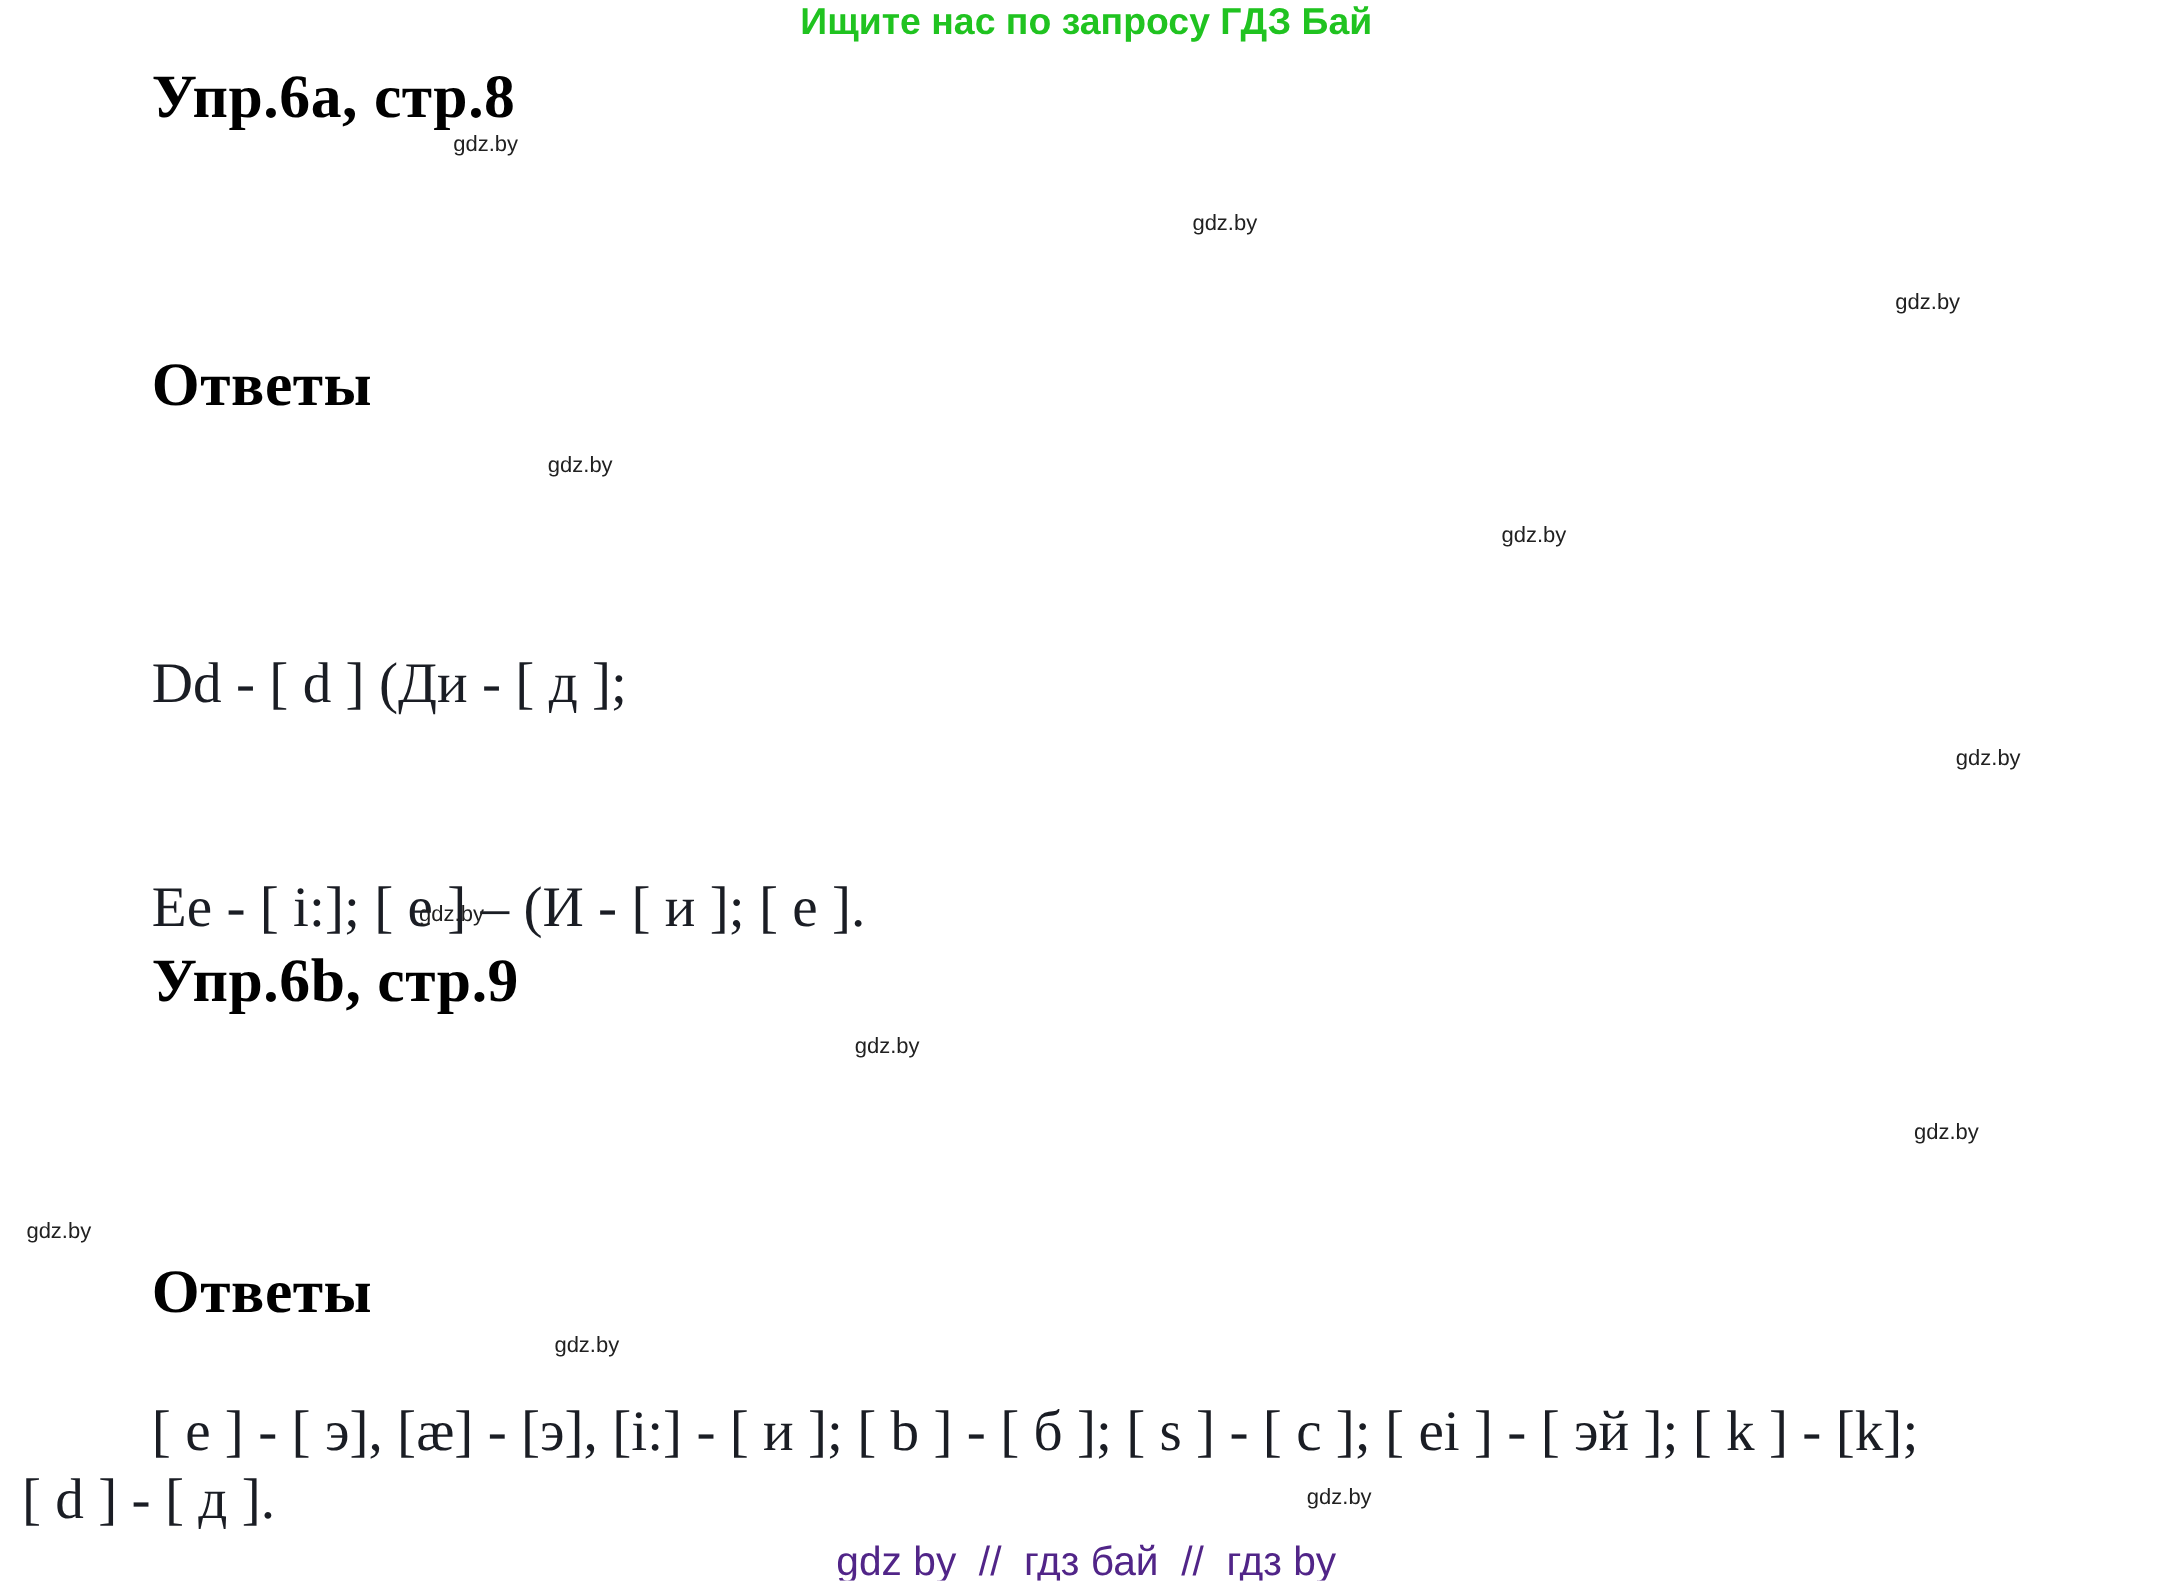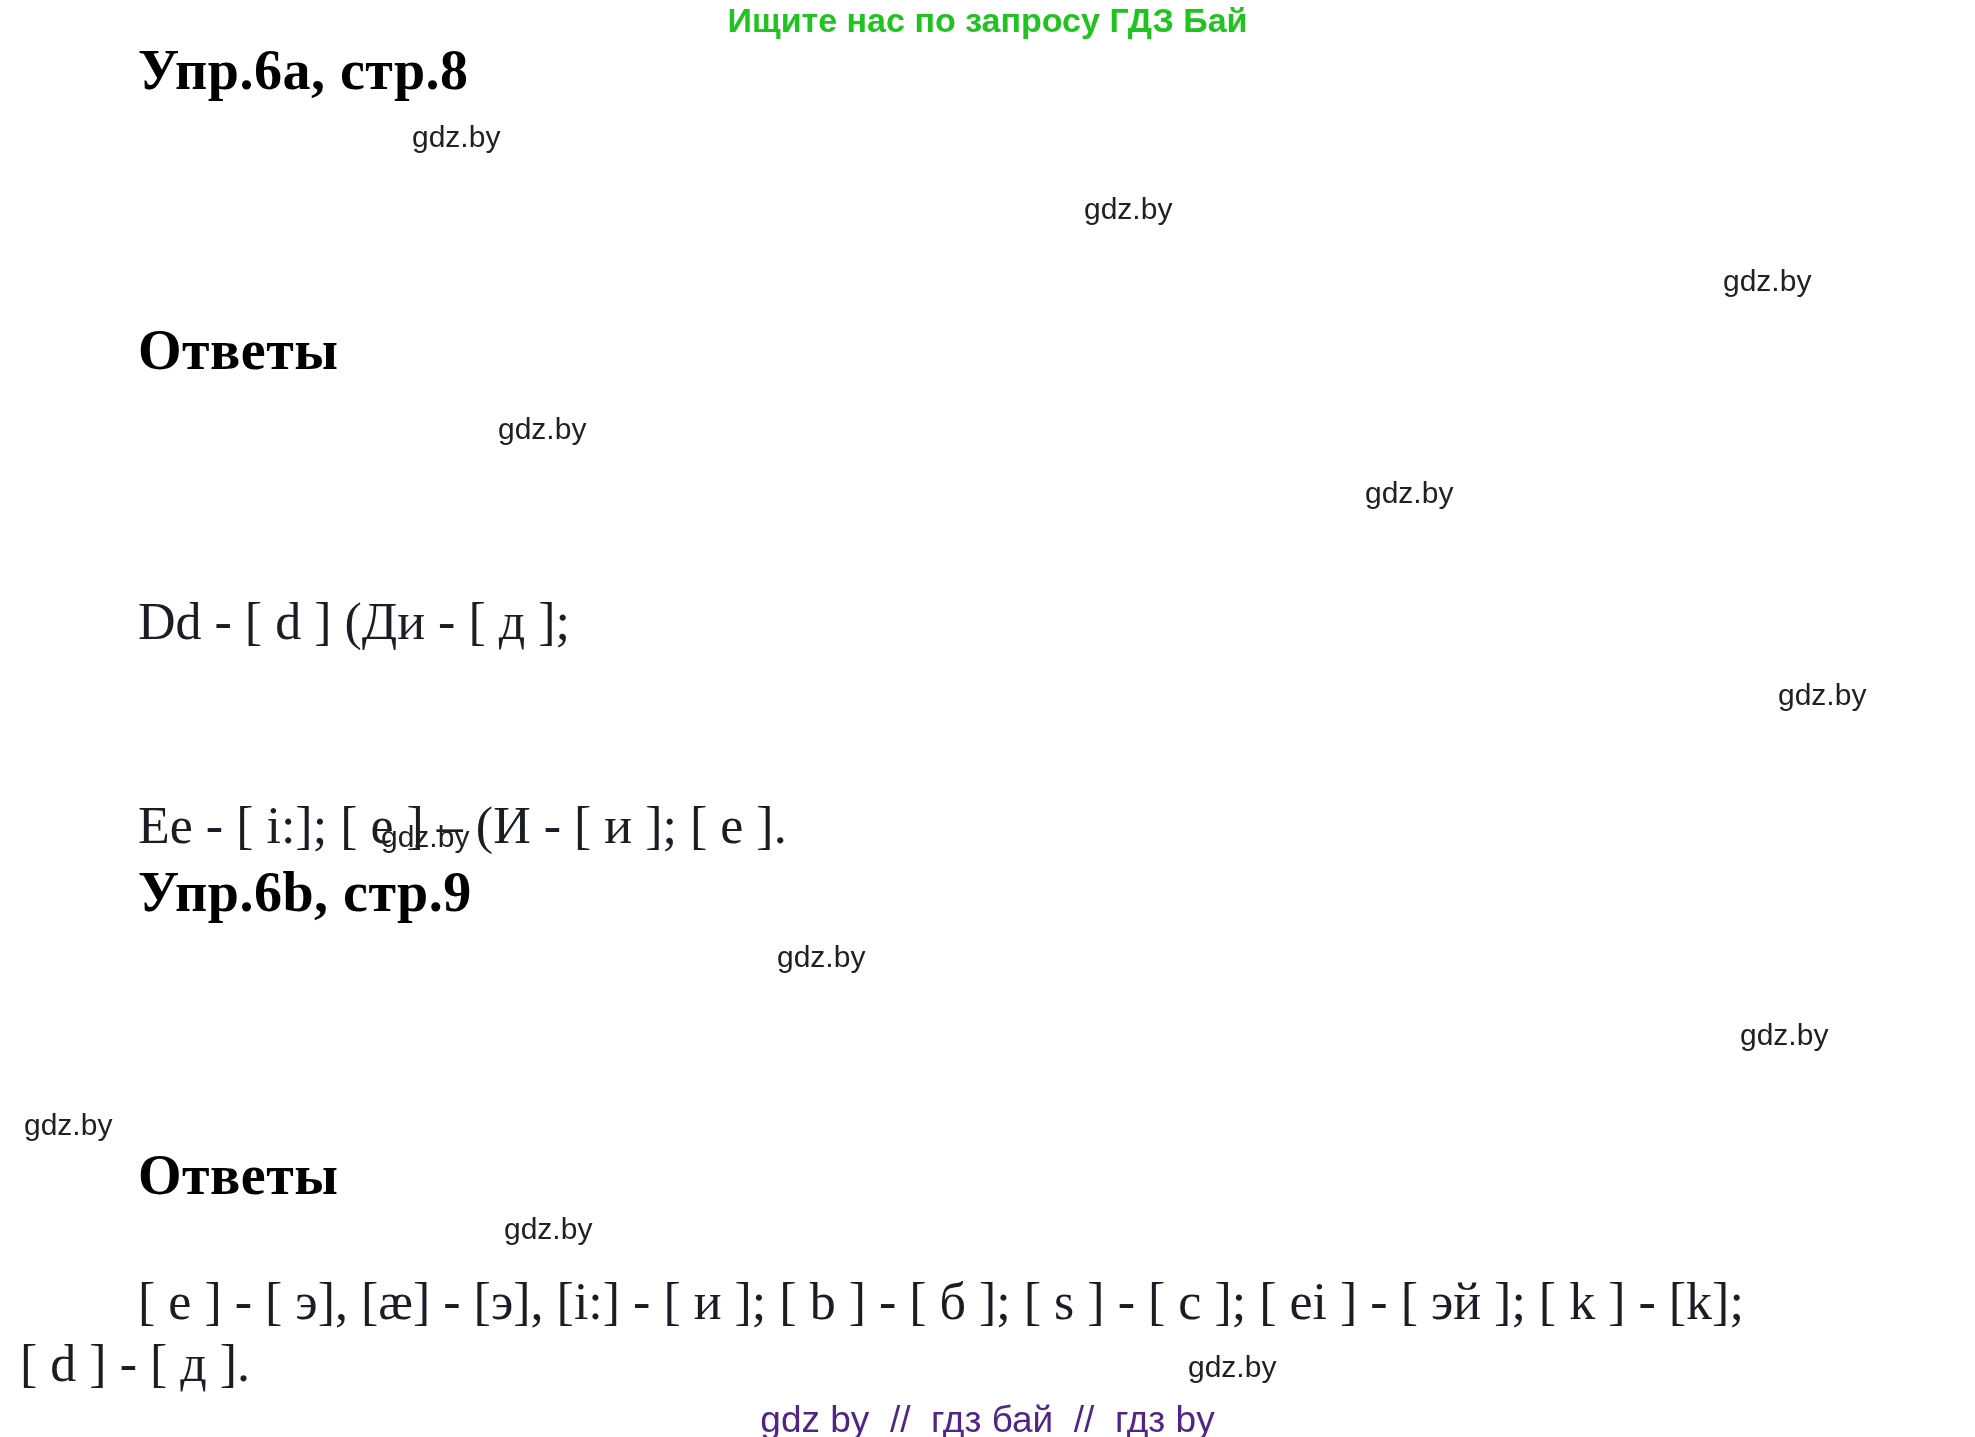--- a/index.html
+++ b/index.html
@@ -23,21 +23,21 @@
     font-weight: bold;
   }
   .heading {
     position: absolute;
     font-weight: bold;
     color: #000000;
     font-size: 56px;
     white-space: nowrap;
     letter-spacing: 0.5px;
   }
-  #h-ex6a   { left: 138px; top: 38px;  }
+  #h-ex6a   { left: 138px; top: 56px;  }
   #h-letters{ left: 138px; top: 190px; }
   #h-ans-a  { left: 138px; top: 318px; }
   #h-ex6b   { left: 138px; top: 860px; }
   #h-read   { left: 138px; top: 993px; }
   #h-ans-b  { left: 138px; top: 1143px;}
   .answer-lines {
     position: absolute;
     left: 138px; top: 452px;
     font-size: 52px;
     line-height: 68px;
@@ -48,21 +48,21 @@
     position: absolute;
     font-size: 52px;
     color: var(--ink, #1a1d24);
     white-space: nowrap;
   }
   #ans-b-1 { left: 138px; top: 1272px; }
   #ans-b-2 { left: 20px;  top: 1334px; }
   .wm {
     position: absolute;
     font-family: "Liberation Sans", sans-serif;
-    font-size: 30px;
+    font-size: 20px;
     color: var(--watermark-gray, #212121);
     white-space: nowrap;
   }
   .footer-links {
     position: absolute;
     top: 1399px; left: 0;
     width: 100%;
     text-align: center;
     font-family: "Liberation Sans", sans-serif;
     font-size: 37px;

